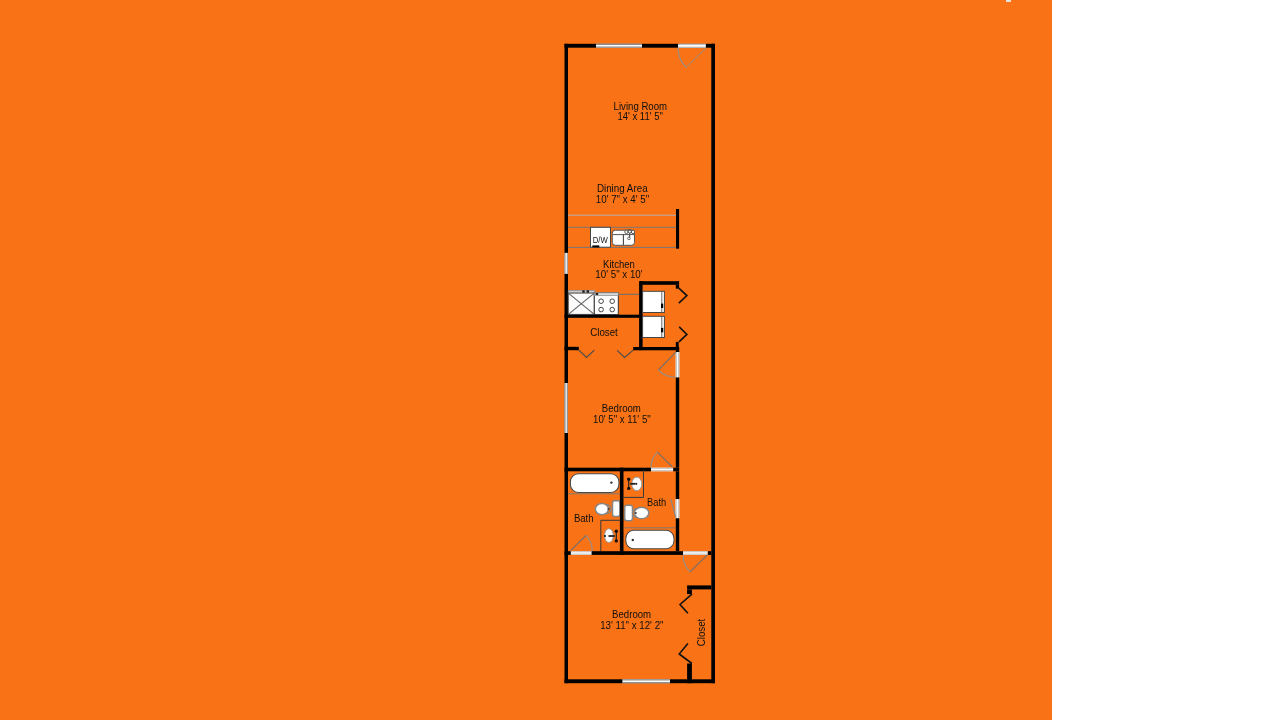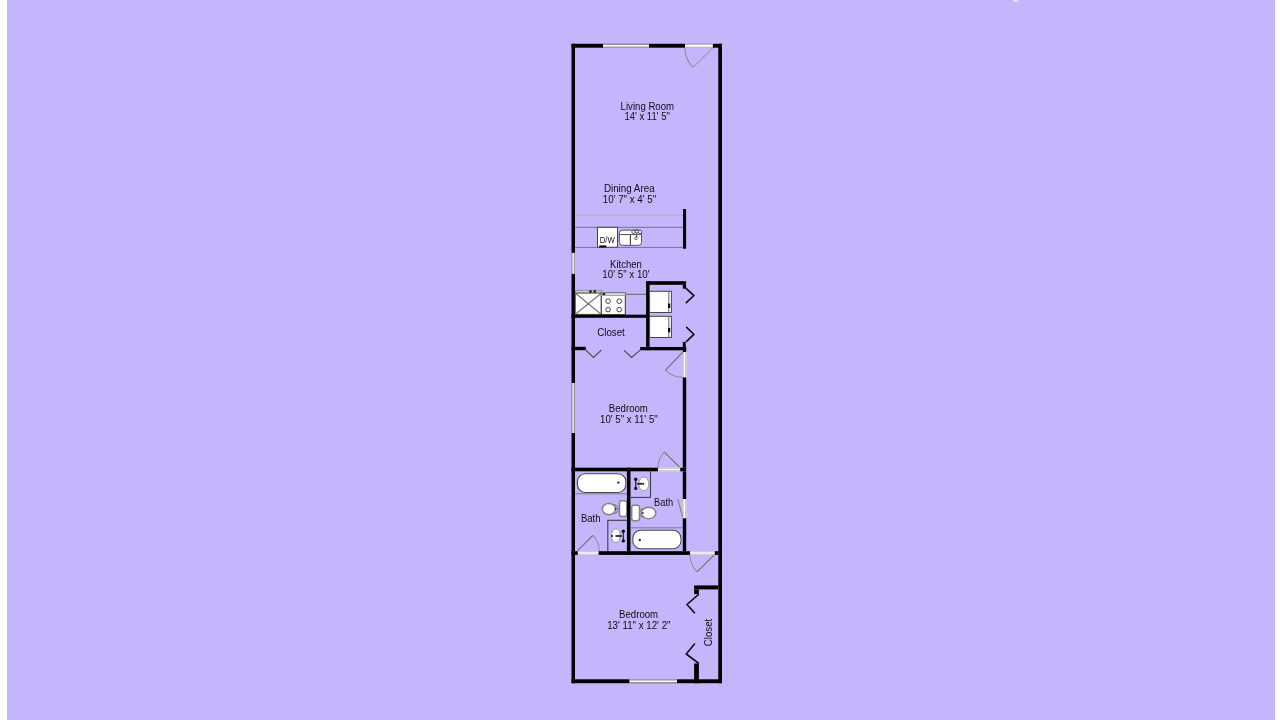--- a/index.html
+++ b/index.html
@@ -1,16 +1,16 @@
 <!DOCTYPE html>
 <html><head>
 <meta charset="utf-8">
 <style>
   html,body{margin:0;padding:0;background:#ffffff;}
-  .page{width:1268px;height:720px;position:relative;overflow:hidden;background:#c4b5fd;margin-left:7px;}
+  .page{width:1052px;height:720px;position:relative;overflow:hidden;background:#f97316;}
   svg{position:absolute;left:0;top:0;transform:translateZ(0);}
   text{font-family:"Liberation Sans",sans-serif;fill:#0e0e0e;}
 </style>
 </head>
 <body>
 <div class="page">
 <svg width="1280" height="720" viewBox="0 0 1280 720">
 
 <rect x="1006" y="0" width="5" height="2" fill="#e2e2e2"></rect>
 

